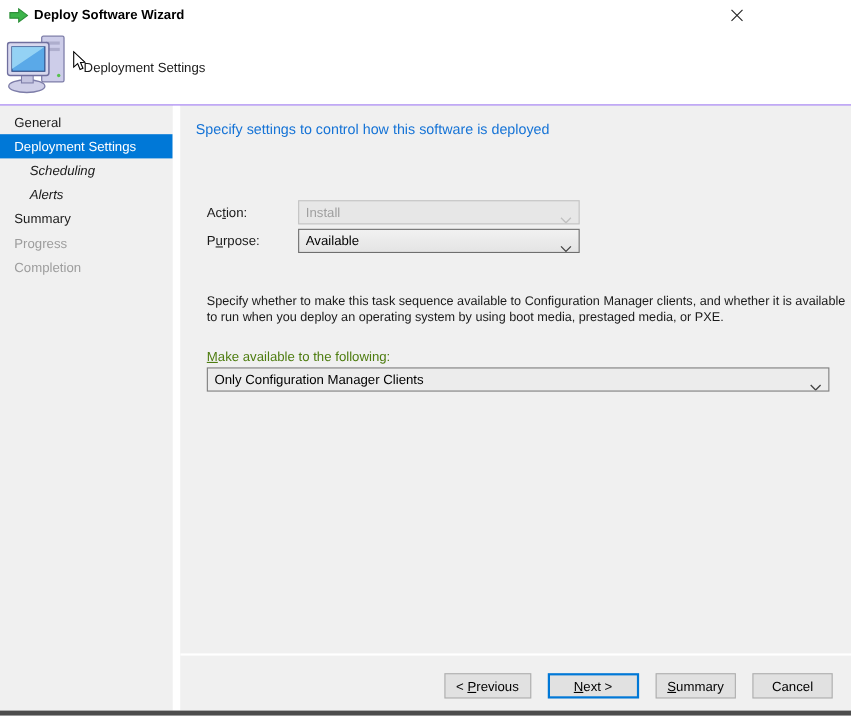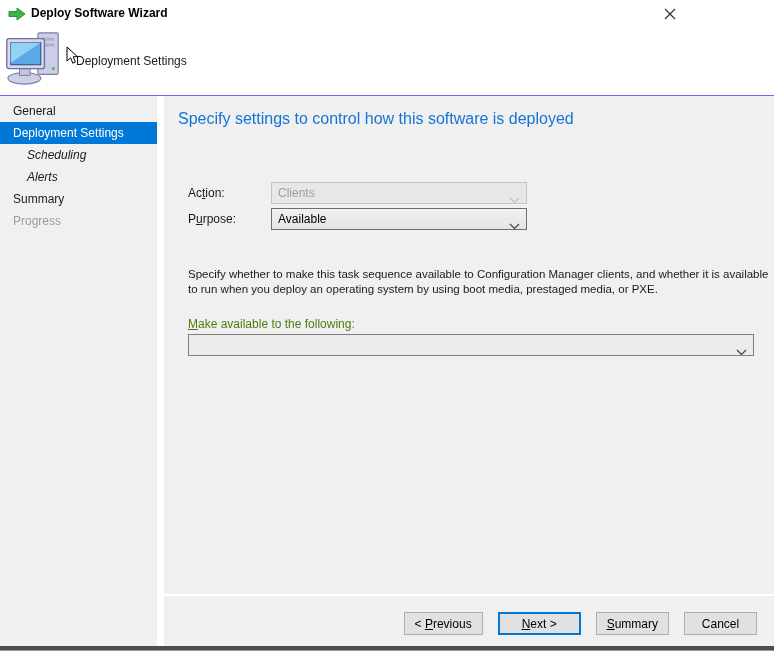--- a/index.html
+++ b/index.html
@@ -23,21 +23,21 @@
   .sidebar { position:absolute; left:0; top:0; width:157px; height:100%; background:#f0f0f0; padding-top:4px; }
   .sb-item { height:22px; line-height:22px; font-size:12px; padding-left:13px; color:#1a1a1a; white-space:nowrap; }
   .sb-item.indent { padding-left:27px;font-style:italic; }
   .sb-item.selected { background:#0078d7; color:#ffffff; }
   .sb-item.disabled { color:#9d9d9d; }
 
   .divider-v { position:absolute; left:157px; top:0; width:7px; height:100%; background:#ffffff; }
 
   .main { position:absolute; left:164px; top:0; right:0; bottom:0; background:#f0f0f0; }
 
-  .heading { position:absolute; left:14px; top:14px; font-size:16px; color:#1573d6; white-space:nowrap; }
+  .heading { position:absolute; left:14px; top:14px; font-size:13px; color:#1573d6; white-space:nowrap; }
 
   .field-label { position:absolute; font-size:12px; color:#1a1a1a; white-space:nowrap; }
   .lbl-action { left:24px; top:90px; }
   .lbl-purpose { left:24px; top:116px; }
   .ac { text-decoration:underline; }
 
   .combo { position:absolute; height:22px; background:linear-gradient(#f1f1f1,#e4e4e4); border:1px solid #6e6e6e; font-size:12px; line-height:20px; padding-left:6px; color:#000; white-space:nowrap; overflow:hidden; cursor:default; }
   .combo .chev { position:absolute; right:6px; top:7px; }
   .combo.disabled { background:#e7e7e7; border-color:#c3c3c3; color:#9f9f9f; }
   .combo-action { left:107px; top:86px; width:256px; }
@@ -97,30 +97,31 @@
 
 <div class="page-body">
 
   <div class="sidebar">
     <div class="sb-item">General</div>
     <div class="sb-item selected">Deployment Settings</div>
     <div class="sb-item indent">Scheduling</div>
     <div class="sb-item indent">Alerts</div>
     <div class="sb-item">Summary</div>
     <div class="sb-item disabled">Progress</div>
+    <div class="sb-item disabled">Completion</div>
   </div>
 
   <div class="divider-v"></div>
 
   <div class="main">
     <div class="heading">Specify settings to control how this software is deployed</div>
 
     <div class="field-label lbl-action"><span>Ac</span><span class="ac">t</span><span>ion:</span></div>
     <div class="combo combo-action disabled">
-      <span>Clients</span>
+      <span>Install</span>
       <span class="chev">
         <svg width="11" height="7" viewBox="0 0 11 7">
             <path d="M1 1 L5.5 5.5 L10 1" fill="none" stroke="#c0c0c0" stroke-width="1.2"></path>
           </svg>
       </span>
     </div>
 
     <div class="field-label lbl-purpose"><span>P</span><span class="ac">u</span><span>rpose:</span></div>
     <div class="combo combo-purpose">
       <span>Available</span>
@@ -128,20 +129,21 @@
         <svg width="11" height="7" viewBox="0 0 11 7">
             <path d="M1 1 L5.5 5.5 L10 1" fill="none" stroke="#444444" stroke-width="1.2"></path>
           </svg>
       </span>
     </div>
 
     <div class="description">Specify whether to make this task sequence available to Configuration Manager clients, and whether it is available to run when you deploy an operating system by using boot media, prestaged media, or PXE.</div>
 
     <div class="make-label"><span></span><span class="ac">M</span><span>ake available to the following:</span></div>
     <div class="combo combo-full">
+      <span>Only Configuration Manager Clients</span>
       <span class="chev">
         <svg width="11" height="7" viewBox="0 0 11 7">
             <path d="M1 1 L5.5 5.5 L10 1" fill="none" stroke="#444444" stroke-width="1.2"></path>
           </svg>
       </span>
     </div>
 
     <div class="separator-h"></div>
 
     <div class="footer-buttons">

